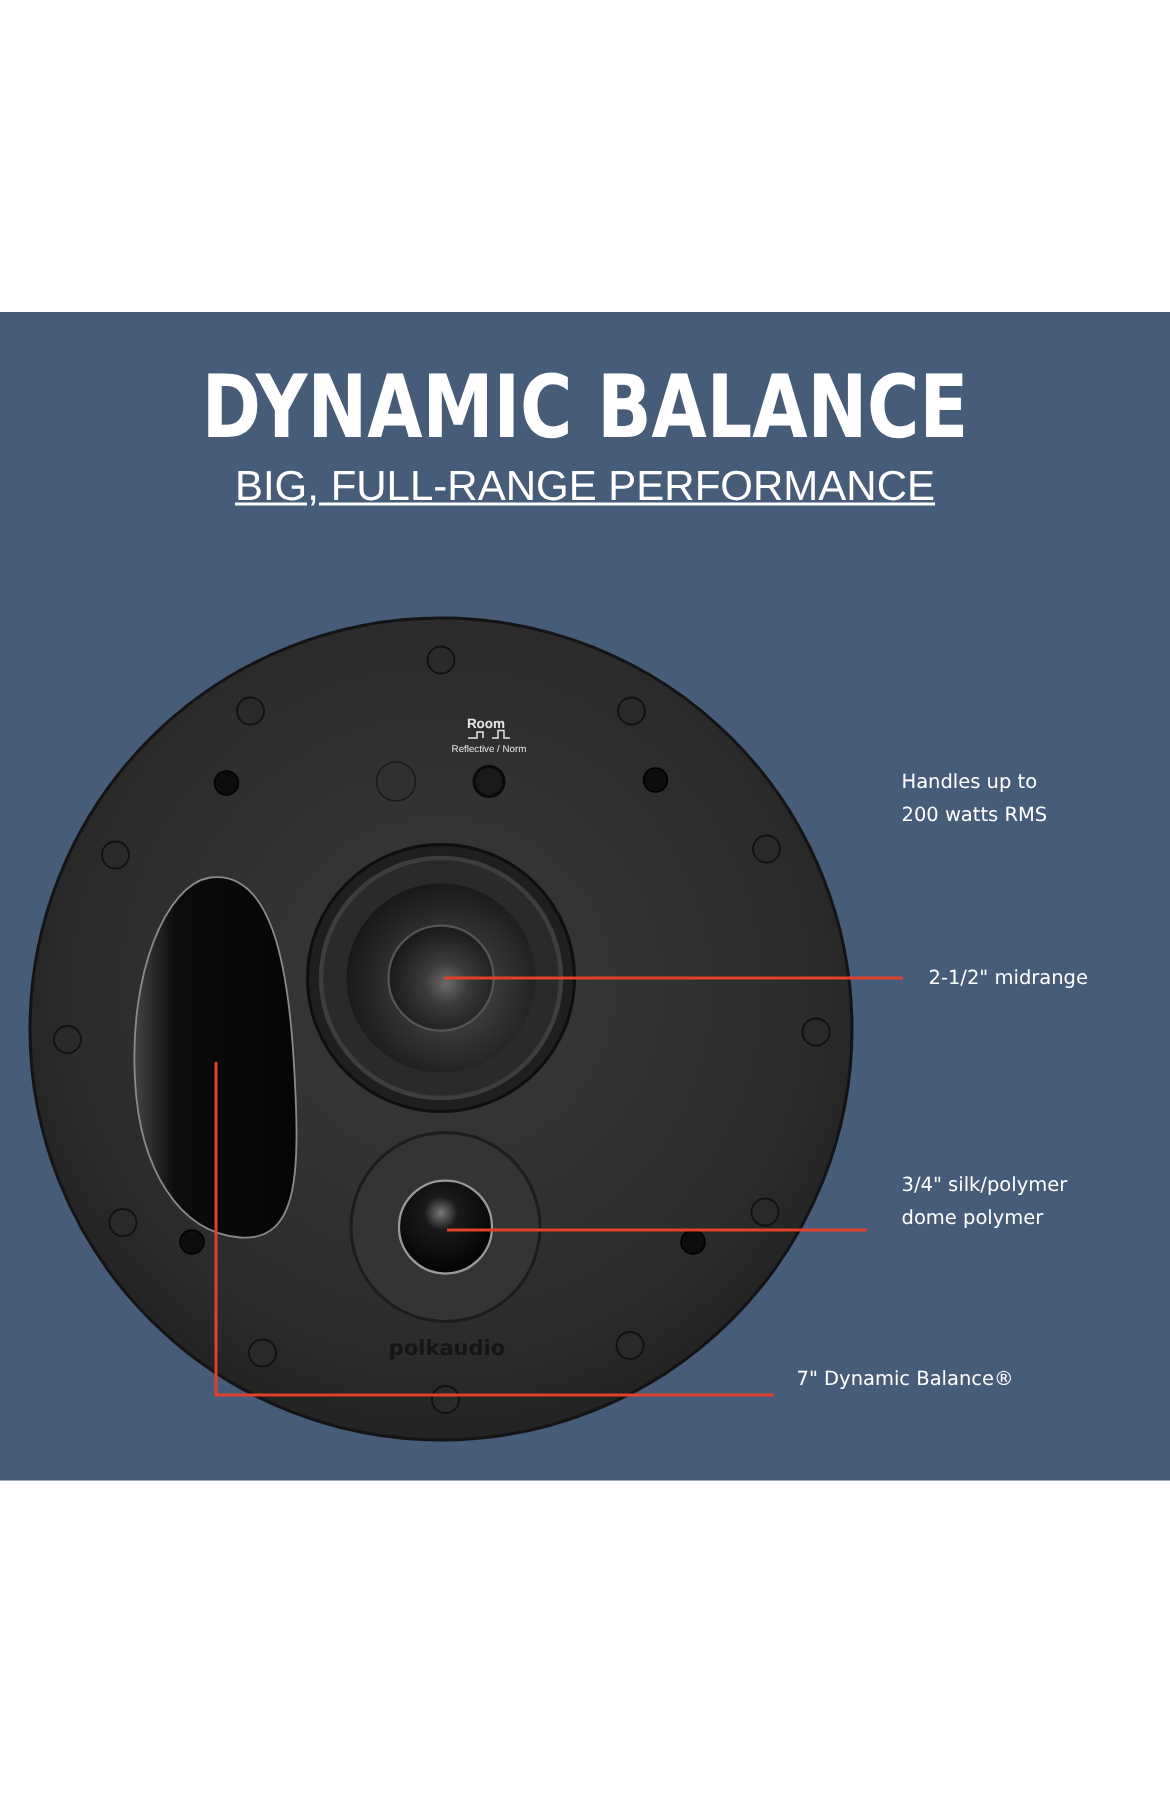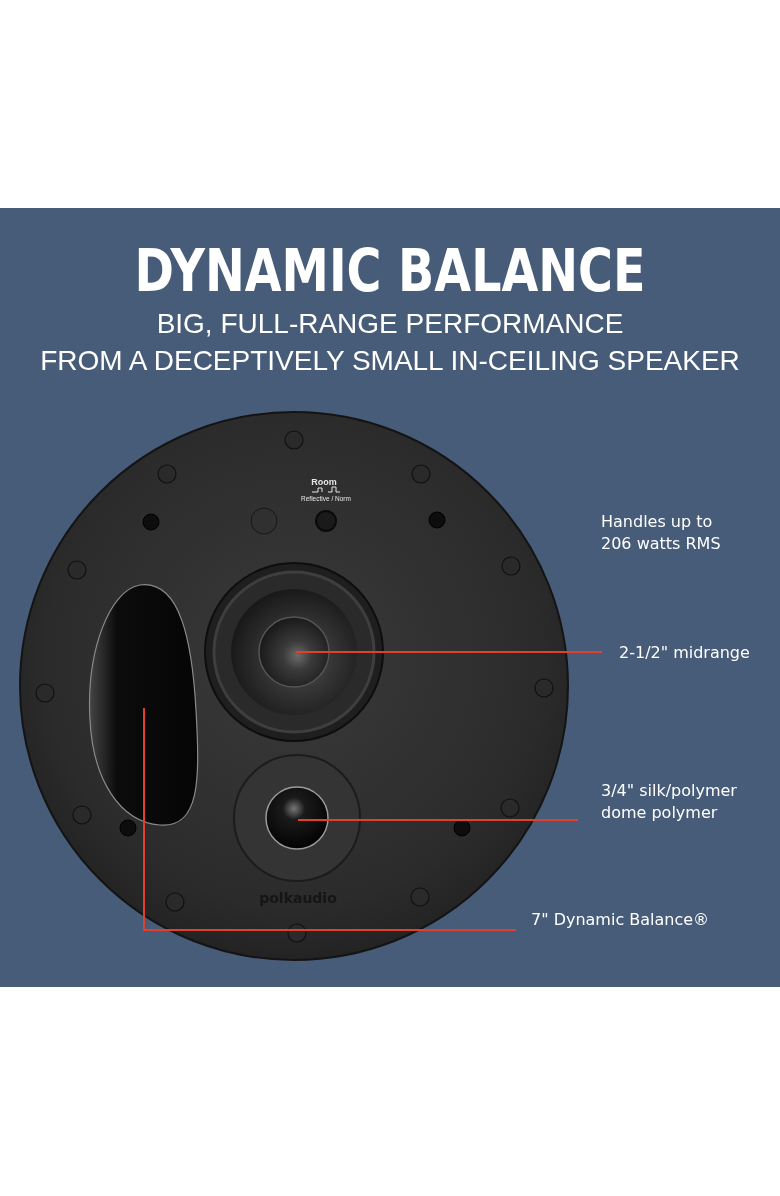--- a/index.html
+++ b/index.html
@@ -1,31 +1,30 @@
 <!DOCTYPE html>
 <html><head>
   <meta charset="utf-8">
   <style>
     html, body { margin: 0; padding: 0; background: #ffffff; }
     body { width: 780px; height: 1196px; position: relative; overflow: hidden; font-family: "Liberation Sans", sans-serif; }
     .panel { position: absolute; left: 0; top: 208px; width: 780px; height: 779px; background: #475c78; overflow: hidden; }
     .headline { position: absolute; left: 0; top: 30px; width: 780px; text-align: center; color: #ffffff; font-family: "DejaVu Sans", sans-serif; font-weight: bold; font-size: 58px; letter-spacing: 0px; line-height: 66px; transform: scaleX(0.82); transform-origin: 390px 0; }
-    .sub1, .sub2 { position: absolute; left: 0; width: 780px; text-align: center; color: #ffffff; font-family: "Liberation Sans", sans-serif; font-size: 28px; line-height: 32px; }
+    .sub1, .sub2 { position: absolute; left: 0; width: 780px; text-align: center; color: #ffffff; font-family: "Liberation Sans", sans-serif; font-size: 28px; line-height: 32px; text-decoration: underline; }
     .sub1 { top: 100px; }
     .sub2 { top: 137px; }
-    .callout { position: absolute; color: #ffffff; font-family: "DejaVu Sans", sans-serif; font-size: 16px; line-height: 22px; }
+    .callout { position: absolute; color: #ffffff; font-family: "DejaVu Sans", sans-serif; font-size: 13px; line-height: 22px; }
     svg.art { position: absolute; left: 0; top: 0; }
   </style>
 </head>
 <body>
 
 <div class="panel">
   <div class="headline">DYNAMIC BALANCE</div>
   <div class="sub1">BIG, FULL-RANGE PERFORMANCE</div>
-  <div class="sub2">FROM A DECEPTIVELY SMALL IN-CEILING SPEAKER</div>
 </div>
 
 <svg class="art" width="780" height="1196" viewBox="0 0 780 1196">
   <defs>
     <radialGradient id="faceGrad" cx="0.5" cy="0.45" r="0.6">
       <stop offset="0" stop-color="#3a3a3a"></stop>
       <stop offset="0.75" stop-color="#2b2b2b"></stop>
       <stop offset="1" stop-color="#1f1f1f"></stop>
     </radialGradient>
     <radialGradient id="coneGrad" cx="0.55" cy="0.55" r="0.6">
@@ -90,21 +89,21 @@
 
   <g stroke="#e0412b" stroke-width="2" fill="none">
     <line x1="296" y1="652" x2="602" y2="652"></line>
     <line x1="298" y1="820" x2="578" y2="820"></line>
     <polyline points="144,708 144,930 516,930"></polyline>
   </g>
 </svg>
 
 <div class="callout" style="left:601px; top:511px;">
   <div>Handles up to</div>
-  <div>206 watts RMS</div>
+  <div>200 watts RMS</div>
 </div>
 <div class="callout" style="left:619px; top:642px;">
   <div>2-1/2" midrange</div>
 </div>
 <div class="callout" style="left:601px; top:780px;">
   <div>3/4" silk/polymer</div>
   <div>dome polymer</div>
 </div>
 <div class="callout" style="left:531px; top:909px;">
   <div>7" Dynamic Balance®</div>

